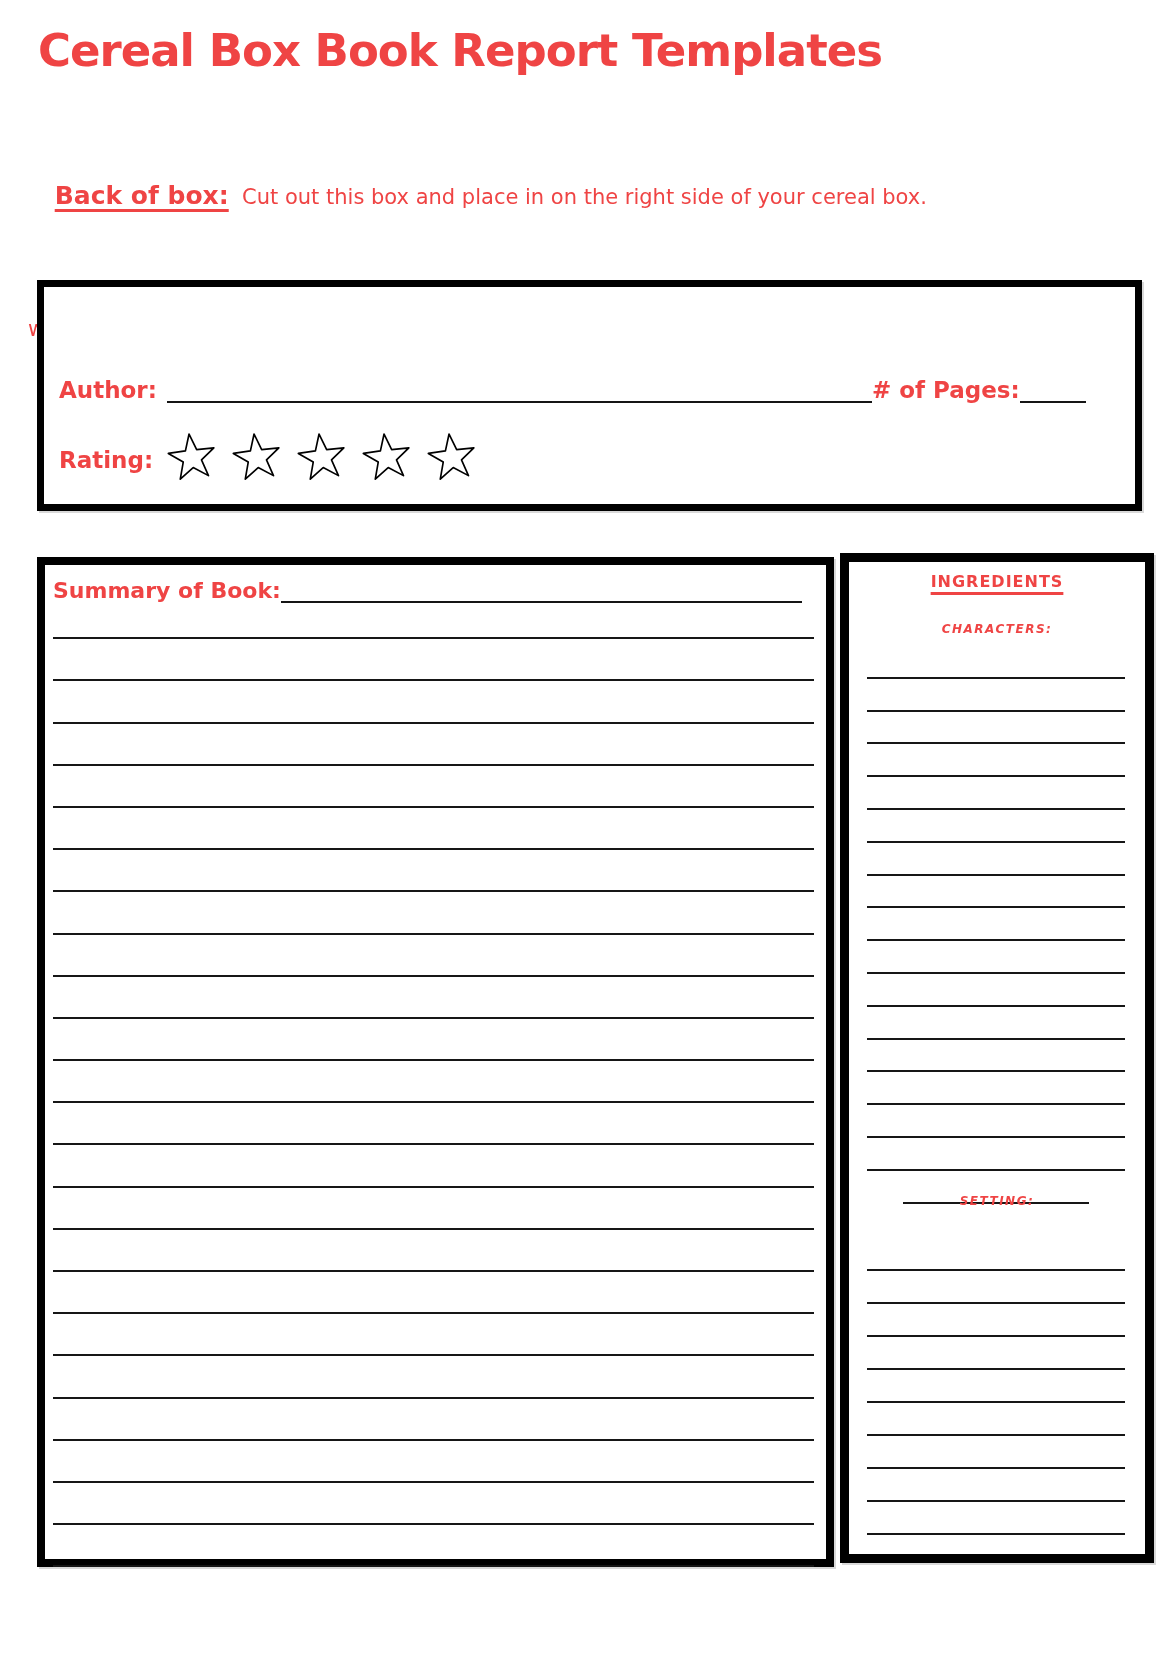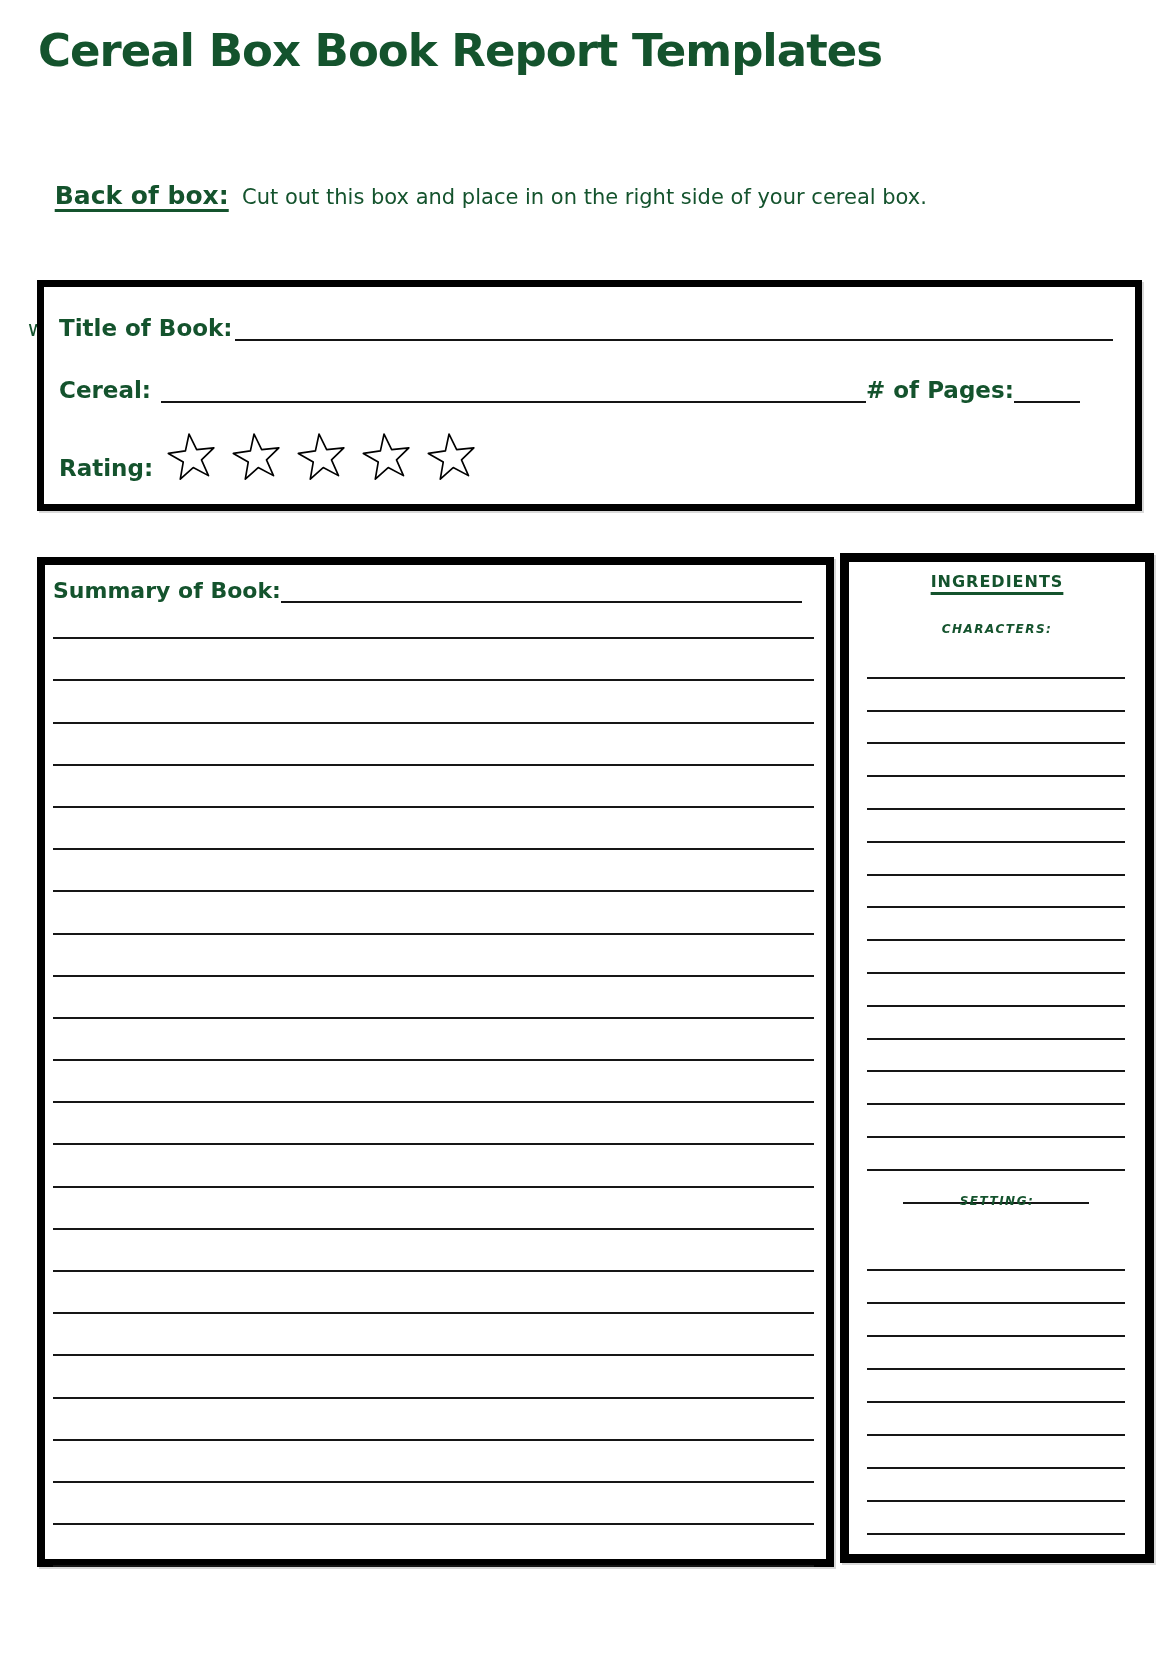--- a/index.html
+++ b/index.html
@@ -1,16 +1,16 @@
 <!DOCTYPE html>
 <html><head>
 <meta charset="utf-8">
 <style>
   html,body{margin:0;padding:0;background:#ffffff}
-  #page{position:relative;width:1164px;height:1660px;background:#ffffff;color:#14532d;
+  #page{position:relative;width:1164px;height:1660px;background:#ffffff;color:#ef4444;
         font-family:"DejaVu Sans",sans-serif;overflow:hidden}
 
   
   #doc-title{position:absolute;left:38px;top:24px;font-size:45px;font-weight:700;
              letter-spacing:-1px;white-space:nowrap}
 
   
   #intro{position:absolute;left:28px;top:146px;width:1095px;font-size:21px;
          line-height:33px;white-space:pre-wrap}
   .intro-heading{font-size:25px;font-weight:700;text-decoration:underline;
@@ -26,21 +26,21 @@
         font-size:23px;font-weight:700}
   #row-title{top:24px}
   #row-author{top:86px}
   #row-rating{top:145px;height:52px}
   .wline{border-bottom:2px solid #151515}
   .flex-line{flex:1 1 auto;height:28px}
   #title-line{margin-left:2px}
   #author-line{margin-left:10px;max-width:705px}
   #pages-label{}
   #pages-line{flex:0 0 66px;height:28px}
-  #rating-label{line-height:1;margin-bottom:4px}
+  #rating-label{line-height:1;margin-bottom:12px}
   #stars{display:flex;margin-left:12px;gap:11px;align-items:flex-end}
   .star{transform:rotate(-7deg)}
 
   
   #summary-box{left:37px;top:557px;width:781px;height:994px;border-width:8px}
   #summary-header{position:absolute;left:8px;right:24px;top:10px;display:flex;
                   align-items:flex-end;font-size:22px;font-weight:700}
   #summary-header .flex-line{height:26px}
   #summary-lines{position:absolute;left:8px;right:12px;top:32px}
   .rule{border-bottom:2px solid #161616}
@@ -69,26 +69,22 @@
 
   <div id="doc-title">Cereal Box Book Report Templates</div>
 
   <div id="intro">
     <span class="intro-heading">Back of box:</span><span>  Cut out this box and place in on the right side of your cereal box.</span>
     <br>
     <span id="intro-body"><span>Write a summary that describes the </span><span class="useg">main problem</span><span> and </span><span class="useg">how the problem was solved</span><span>.  Try to use words that will “grab” the readers’ attention and make them want to buy your cereal.</span></span>
   </div>
 
   <div id="info-box" class="box">
-    <div class="irow" id="row-title">
-      <span>Title of Book:</span>
-      <span id="title-line" class="wline flex-line"></span>
-    </div>
     <div class="irow" id="row-author">
-      <span>Cereal:</span>
+      <span>Author:</span>
       <span id="author-line" class="wline flex-line"></span>
       <span id="pages-label"># of Pages:</span>
       <span id="pages-line" class="wline"></span>
     </div>
     <div class="irow" id="row-rating">
       <span id="rating-label">Rating:</span>
       <span id="stars">
           <svg class="star" width="54" height="52" viewBox="0 0 58 56">
             <polygon points="29,2 35.1,19.6 53.7,20 38.9,31.2 44.3,49 29,38.4 13.7,49 19.1,31.2 4.3,20 22.9,19.6" fill="#ffffff" stroke="#000000" stroke-width="1.8" stroke-linejoin="round"></polygon>
           </svg>

